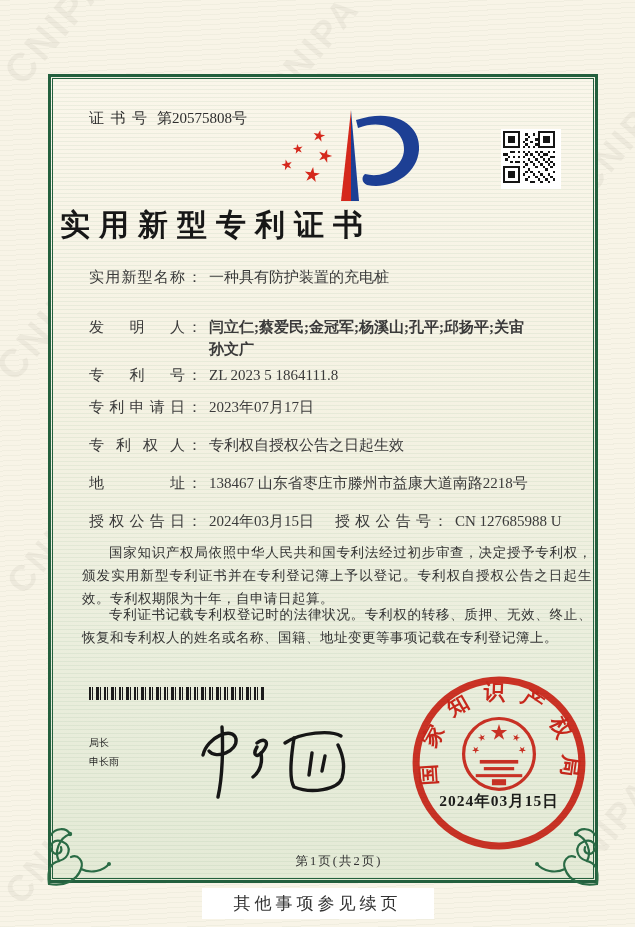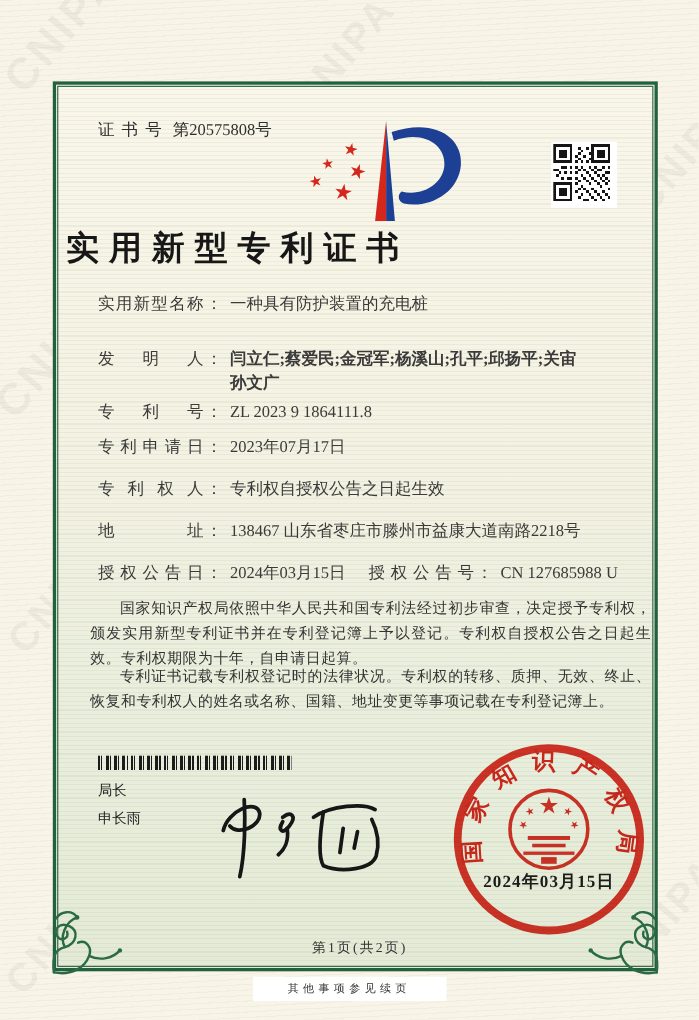--- a/index.html
+++ b/index.html
@@ -50,37 +50,37 @@
     position:absolute;left:31px;width:510px;font-size:13.5px;color:#333;
     line-height:1.72;text-align:justify;text-indent:2em;letter-spacing:0.5px;
   }
   .p1{top:464px}.p2{top:526px}
   
   .barcode{
     position:absolute;left:38px;top:610px;width:176px;height:13px;
     background:repeating-linear-gradient(90deg,#1b1b1b 0 2px,transparent 2px 3px,#1b1b1b 3px 4px,transparent 4px 7px,#1b1b1b 7px 10px,transparent 10px 11px,#1b1b1b 11px 12px,transparent 12px 15px);
   }
   
-  .signoff{position:absolute;left:38px;top:630px;font-family:"Liberation Sans","DejaVu Sans",sans-serif;font-size:13px;color:#222;line-height:1.9;}
+  .signoff{position:absolute;left:38px;top:656px;font-family:"Liberation Sans","DejaVu Sans",sans-serif;font-size:10px;color:#222;line-height:1.9;}
   .signature{position:absolute;left:138px;top:636px;width:180px;height:95px;}
   
   .seal{position:absolute;left:358px;top:596px;width:180px;height:180px;mix-blend-mode:multiply;}
   .seal svg{position:absolute;inset:0;}
   .seal-date{
     position:absolute;left:0;top:118px;width:100%;text-align:center;
     font-size:15.5px;color:#1f1f1f;letter-spacing:1px;font-weight:bold;
   }
   
-  .page-num{position:absolute;left:4px;top:776px;width:100%;text-align:center;font-size:12.5px;color:#333;letter-spacing:2px;}
+  .page-num{position:absolute;left:16px;top:776px;width:100%;text-align:center;font-size:12.5px;color:#333;letter-spacing:2px;}
   .flourish{position:absolute;width:72px;height:72px;}
   .fl-left{left:-8px;bottom:-10px;}
   .fl-right{right:-8px;bottom:-10px;transform:scaleX(-1);}
   .note{
     position:absolute;left:50%;top:888px;transform:translateX(-50%);
-    background:#ffffff;padding:4px 32px;font-size:10px;color:#333;letter-spacing:4px;z-index:3;
+    background:#ffffff;padding:4px 32px;font-size:17px;color:#333;letter-spacing:4px;z-index:3;
   }
 </style>
 </head>
 <body>
 
 <div class="wm" style="left:-12px;top:4px;font-size:40px;">CNIPA</div>
 <div class="wm" style="left:250px;top:28px;font-size:36px;">CNIPA</div>
 <div class="wm" style="left:560px;top:120px;font-size:36px;">CNIPA</div>
 <div class="wm" style="left:-20px;top:300px;font-size:40px;">CNIPA</div>
 <div class="wm" style="left:-8px;top:520px;font-size:36px;">CNIPA</div>
@@ -177,21 +177,21 @@
       </span>
     </div>
 
     <div class="row r3">
       <span class="jlabel">
           <span>专</span>
           <span>利</span>
           <span>号</span>
         </span>
       <span class="colon">：</span>
-      <span class="val">ZL 2023 9 1864111.8</span>
+      <span class="val">ZL 2023 5 1864111.8</span>
     </div>
 
     <div class="row r4">
       <span class="jlabel">
           <span>专</span>
           <span>利</span>
           <span>申</span>
           <span>请</span>
           <span>日</span>
         </span>

